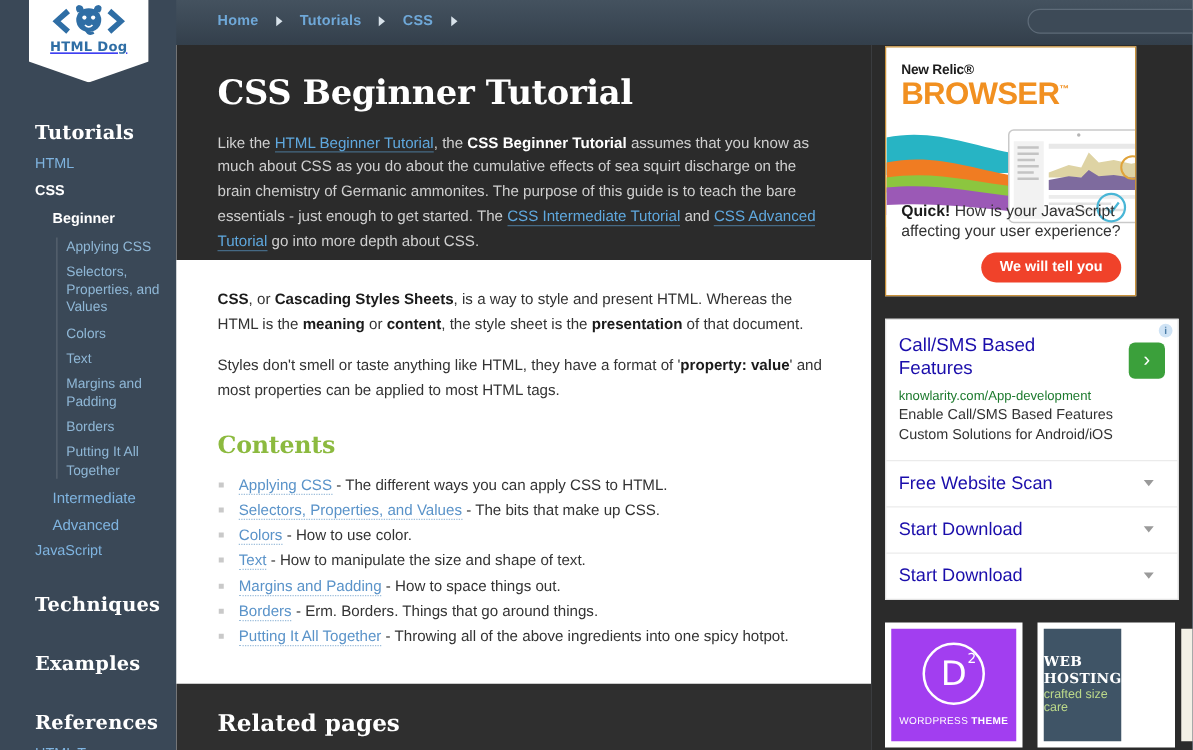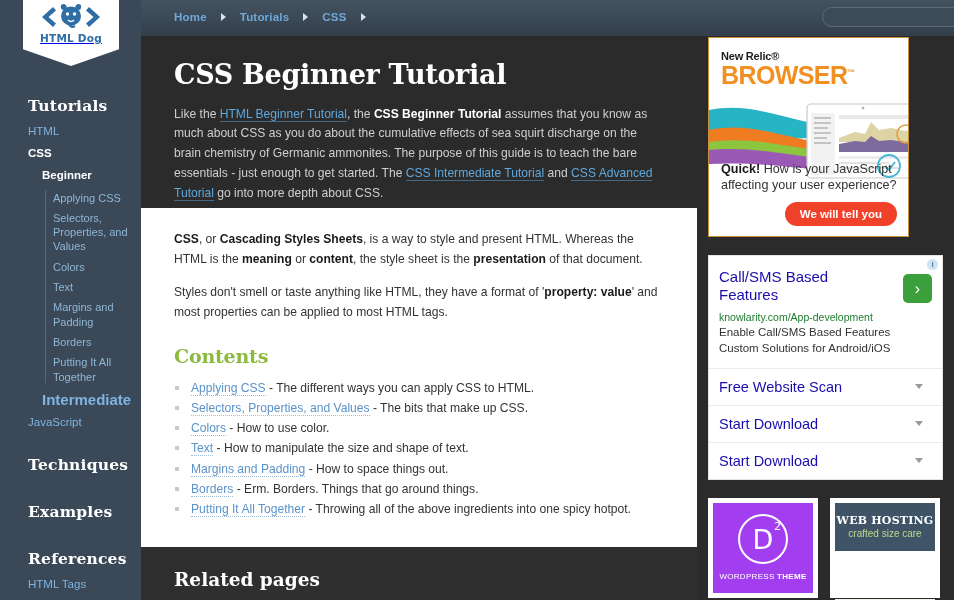--- a/index.html
+++ b/index.html
@@ -58,21 +58,21 @@
   .nav-l3wrap { position: relative; }
   .nav-l3wrap::before {
     content: ""; position: absolute; left: 45px; top: 2px; bottom: 4px; width: 1px;
     background: rgba(255,255,255,.16);
   }
   .nav-l3 {
     display: block; font-size: 11px; color: #8fb7d6;
     padding: 3px 10px 3px 53px; text-decoration: none; line-height: 1.3;
   }
   .nav-l2b {
-    display: block; font-size: 15px; color: #7fb4e0; font-weight: bold;
+    display: block; font-size: 12px; color: #7fb4e0; font-weight: normal;
     padding: 4px 0 4px 42px; text-decoration: none;
   }
 
   
   .topbar {
     position: absolute; left: 141px; top: 0; right: 0; height: 36px;
     background: linear-gradient(180deg, #44525f 0%, #3c4956 48%, #333f4b 100%);
   }
   .crumbs { position: absolute; left: 33px; top: 11px; display: flex; align-items: center; }
   .crumb {
@@ -220,21 +220,21 @@
     width: 50px; height: 50px; border: 2px solid #ffffff; border-radius: 50%;
     display: flex; align-items: center; justify-content: center;
     font-family: "DejaVu Sans", sans-serif;
     font-size: 27px; color: #ffffff; position: relative; line-height: 1;
   }
   .divi-d sup { font-size: 11px; position: absolute; right: 5px; top: 5px; }
   .divi-label {
     margin-top: 8px; font-size: 8px; color: #ffffff; letter-spacing: .3px;
   }
   .divi-label b { font-weight: bold; }
-  .tile-sg { width: 100%; height: 100%; display: flex; flex-direction: column; gap: 48px; }
+  .tile-sg { width: 100%; height: 100%; display: flex; flex-direction: row; gap: 48px; }
   .sg-top {
     flex: 0 0 48px; background: #3f5466; color: #ffffff;
     display: flex; flex-direction: column; align-items: center; justify-content: center;
   }
   .sg-t1 {
     font-family: "DejaVu Serif", serif;
     font-size: 11px; font-weight: bold; letter-spacing: .2px;
   }
   .sg-t2 { font-size: 10px; color: #bcd98a; margin-top: 1px; }
   .sg-bot {
@@ -276,20 +276,21 @@
       <div class="nav-l3wrap">
         <a class="nav-l3" href="#">Applying CSS</a>
         <a class="nav-l3" href="#">Selectors, Properties, and Values</a>
         <a class="nav-l3" href="#">Colors</a>
         <a class="nav-l3" href="#">Text</a>
         <a class="nav-l3" href="#">Margins and Padding</a>
         <a class="nav-l3" href="#">Borders</a>
         <a class="nav-l3" href="#">Putting It All Together</a>
       </div>
       <a class="nav-l2b" href="#">Intermediate</a>
+      <a class="nav-l2b" href="#">Advanced</a>
       <a class="nav-l1" href="#">JavaScript</a>
 
       <div class="nav-gap"></div>
       <div class="nav-section-title">Techniques</div>
 
       <div class="nav-gap"></div>
       <div class="nav-section-title">Examples</div>
 
       <div class="nav-gap"></div>
       <div class="nav-section-title">References</div>

